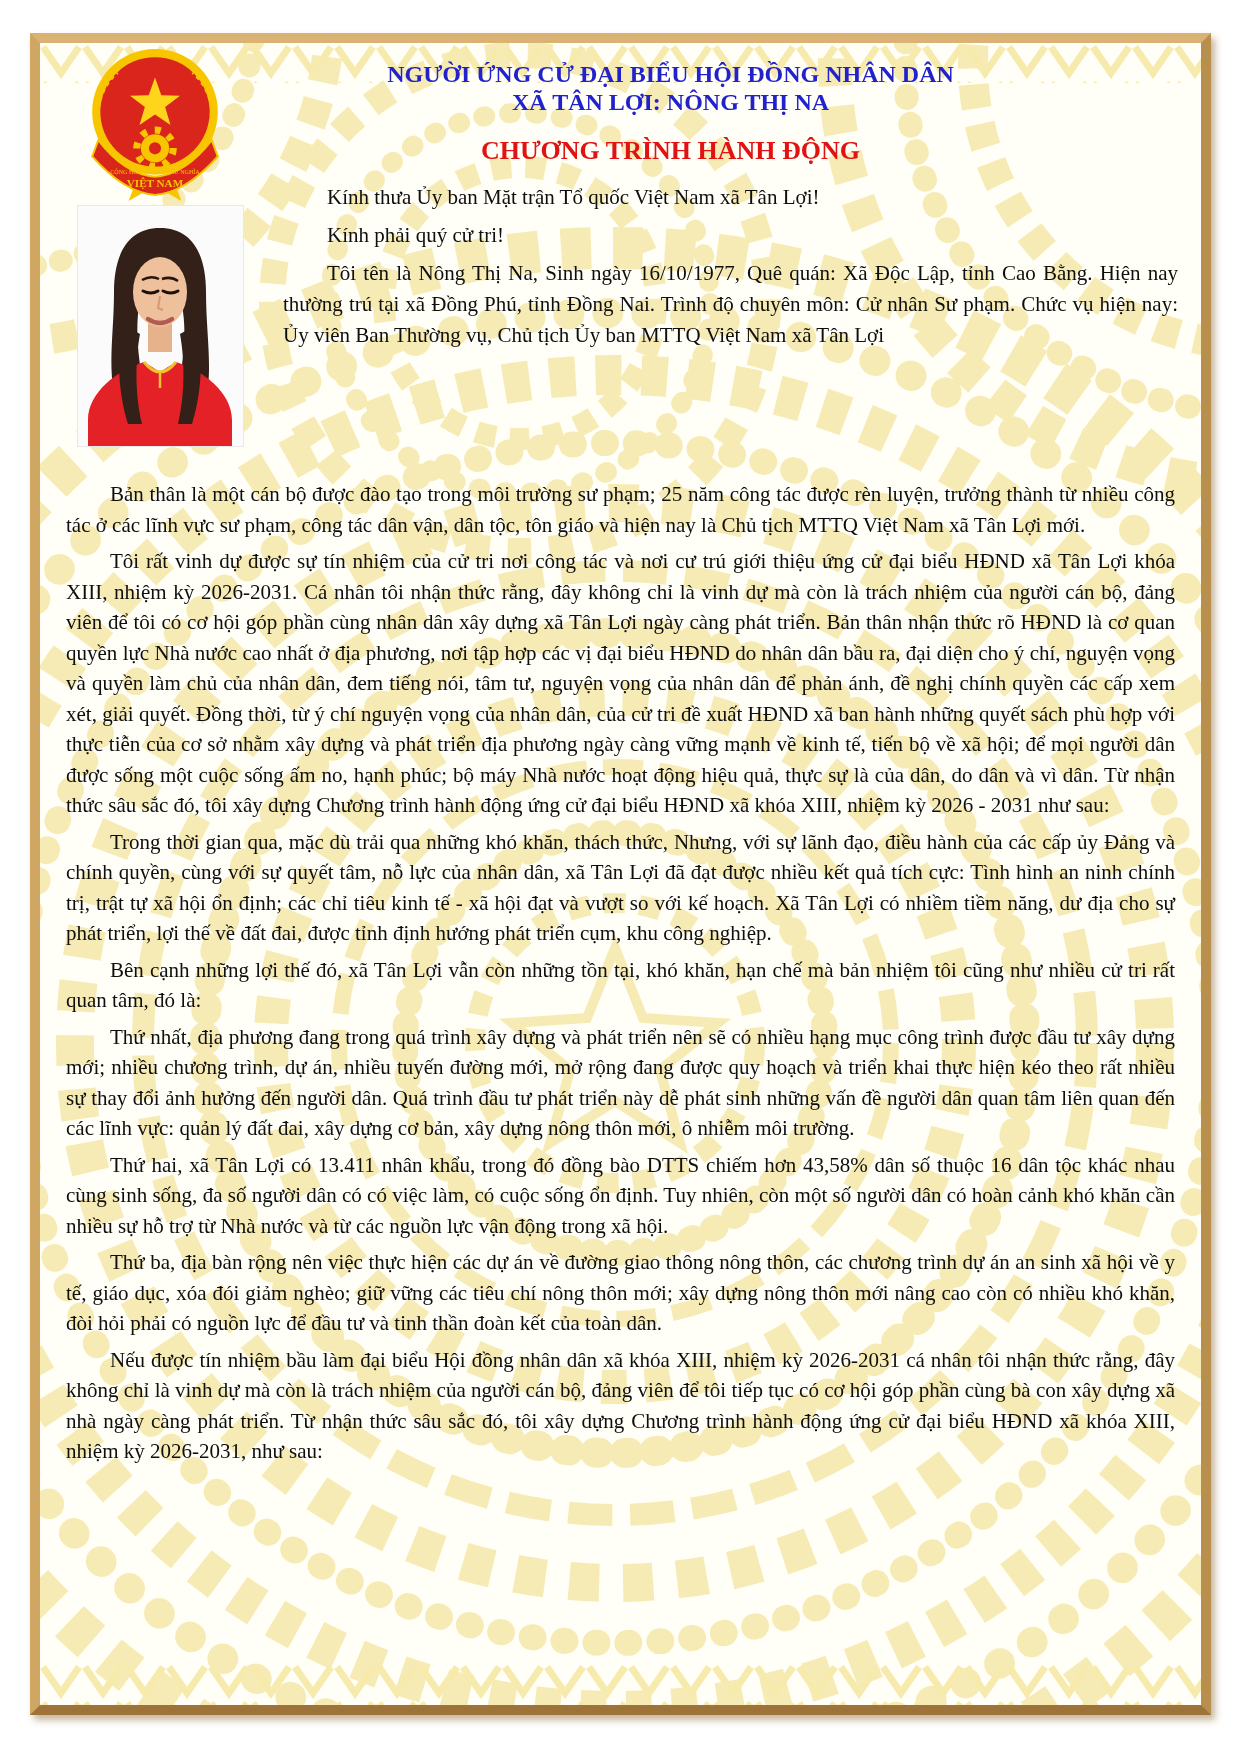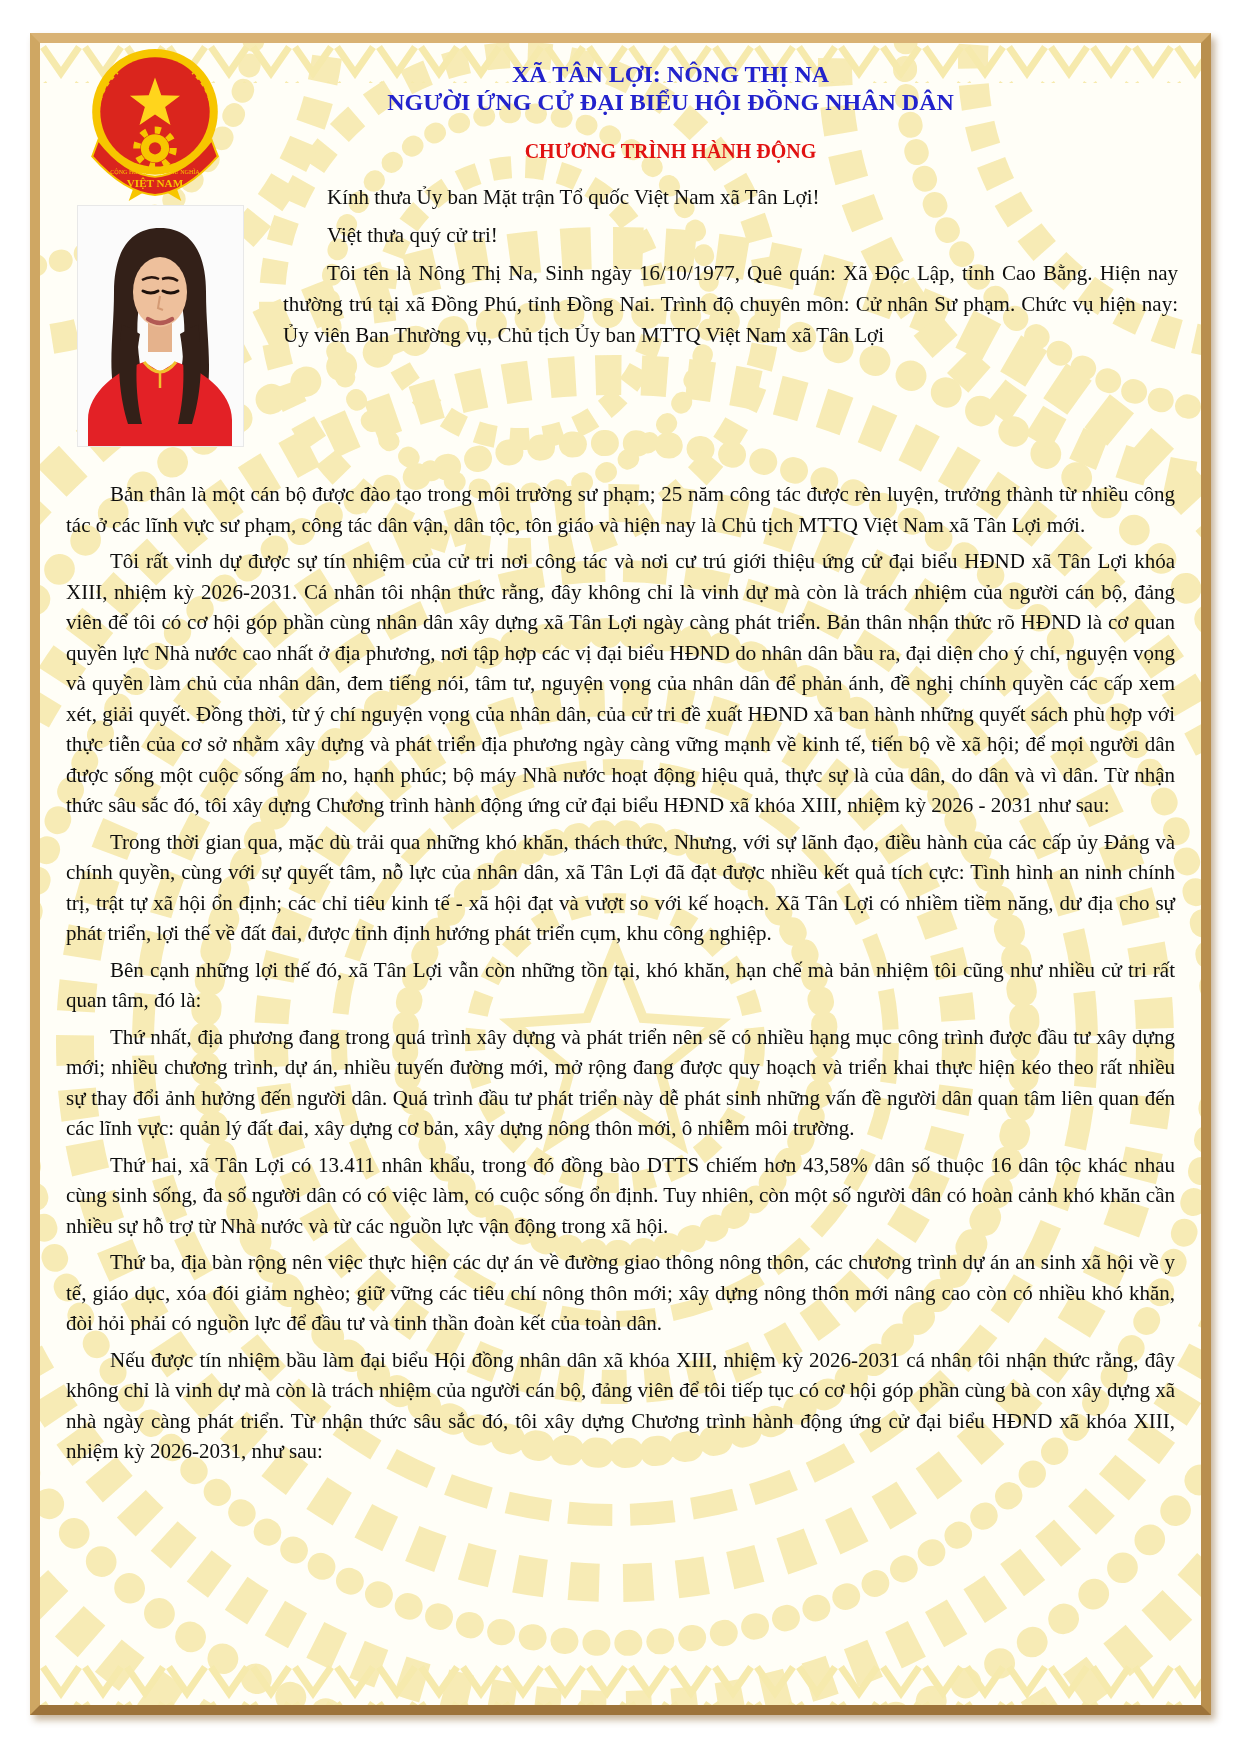--- a/index.html
+++ b/index.html
@@ -11,21 +11,21 @@
          border-color:#d9b274 #b98f4e #9d733a #cfa763;
          box-shadow:4px 5px 7px rgba(130,90,35,.45), inset 0 0 0 1px #a07a3e;}
   .inner{position:absolute;inset:0;background:#fffef7;overflow:hidden;}
   .watermark{position:absolute;inset:0;width:100%;height:100%;opacity:.9;z-index:0;}
   .layer{position:relative;z-index:1;}
 
   .emblem{position:absolute;left:44px;top:2px;width:142px;height:158px;z-index:2;}
 
   .header-block{margin:17px 70px 0 170px;text-align:center;}
   .hline{color:#2222cc;font-weight:bold;font-size:24px;line-height:28px;}
-  .doc-title{margin-top:20px;color:#e11212;font-weight:bold;font-size:20px;line-height:30px;text-align:center;}
+  .doc-title{margin-top:20px;color:#e11212;font-weight:bold;font-size:26px;line-height:30px;text-align:center;}
 
   .intro{margin:16px 23px 4px 26px;font-size:21px;line-height:31px;text-align:justify;}
   .photo{float:left;width:165px;height:240px;margin:24px 40px 8px 12px;outline:1px solid #e8e8e8;background:#fcfcfc;}
   .photo svg{display:block;width:100%;height:100%;}
   .intro p{margin:0 0 7px 0;text-indent:44px;}
   .intro p.bio{margin-bottom:0;}
 
   .body-text{margin:0 26px 0 26px;font-size:21px;line-height:30.5px;text-align:justify;}
   .body-text p{margin:0 0 6px 0;text-indent:44px;}
   .body-text p.first{clear:left;padding-top:25px;}
@@ -81,22 +81,22 @@
         <circle cx="70" cy="102" r="14" fill="#f7c600"></circle>
         <circle cx="70" cy="102" r="6" fill="#da251d"></circle>
         <path d="M52 132 L44 154 L58 146 Z" fill="#f7c600"></path>
         <path d="M88 132 L96 154 L82 146 Z" fill="#f7c600"></path>
         <path d="M14 94 Q40 128 70 130 Q100 128 126 94 L132 110 Q100 146 70 148 Q40 146 8 110 Z" fill="#da251d" stroke="#f7c600" stroke-width="2"></path>
         <text x="70" y="127" font-size="6" fill="#f7c600" text-anchor="middle" font-family="Liberation Serif, serif">CỘNG HÒA XÃ HỘI CHỦ NGHĨA</text>
         <text x="70" y="140" font-size="11" font-weight="bold" fill="#f7c600" text-anchor="middle" font-family="Liberation Serif, serif">VIỆT NAM</text>
       </svg>
 
       <div class="header-block layer">
+        <div class="hline">NGƯỜI ỨNG CỬ ĐẠI BIỂU HỘI ĐỒNG NHÂN DÂN</div>
         <div class="hline">XÃ TÂN LỢI: NÔNG THỊ NA</div>
-        <div class="hline">NGƯỜI ỨNG CỬ ĐẠI BIỂU HỘI ĐỒNG NHÂN DÂN</div>
         <div class="doc-title">CHƯƠNG TRÌNH HÀNH ĐỘNG</div>
       </div>
 
       <div class="intro layer">
         <div class="photo">
           <svg viewBox="0 0 165 240" aria-hidden="true">
             <rect width="165" height="240" fill="#fbfbfb"></rect>
             <path d="M82 22 C50 22 36 48 36 86 C36 130 28 168 40 200 L70 200 C58 150 58 120 61 100 C66 74 100 74 104 100 C108 120 108 150 96 200 L126 200 C136 168 128 130 128 86 C128 48 114 22 82 22 Z" fill="#332018"></path>
             <rect x="70" y="112" width="24" height="34" fill="#e5b28c"></rect>
             <ellipse cx="82" cy="86" rx="27" ry="35" fill="#eec09c"></ellipse>
@@ -107,21 +107,21 @@
             <path d="M82 90 l-2 12 l5 2" stroke="#d49a74" stroke-width="2" fill="none"></path>
             <path d="M70 113 q12 8 24 0" stroke="#b25a54" stroke-width="4.5" fill="none" stroke-linecap="round"></path>
             <path d="M10 240 L10 214 C10 186 40 164 66 156 L82 166 L98 156 C124 164 154 186 154 214 L154 240 Z" fill="#e32126"></path>
             <path d="M66 156 Q82 176 98 156" stroke="#f1c12e" stroke-width="3" fill="none"></path>
             <path d="M82 166 v16" stroke="#f1c12e" stroke-width="2.5"></path>
             <path d="M44 118 C38 160 42 192 50 218 L64 218 C56 184 58 150 62 128 Z" fill="#332018"></path>
             <path d="M120 118 C126 160 122 192 114 218 L100 218 C108 184 106 150 102 128 Z" fill="#332018"></path>
           </svg>
         </div>
         <p>Kính thưa Ủy ban Mặt trận Tổ quốc Việt Nam xã Tân Lợi!</p>
-        <p>Việt thưa quý cử tri!</p>
+        <p>Kính phải quý cử tri!</p>
         <p class="bio">Tôi tên là Nông Thị Na, Sinh ngày 16/10/1977, Quê quán: Xã Độc Lập, tỉnh Cao Bằng. Hiện nay thường trú tại xã Đồng Phú, tỉnh Đồng Nai. Trình độ chuyên môn: Cử nhân Sư phạm. Chức vụ hiện nay: Ủy viên Ban Thường vụ, Chủ tịch Ủy ban MTTQ Việt Nam xã Tân Lợi</p>
       </div>
 
       <div class="body-text layer">
         <p class="first">Bản thân là một cán bộ được đào tạo trong môi trường sư phạm; 25 năm công tác được rèn luyện, trưởng thành từ nhiều công tác ở các lĩnh vực sư phạm, công tác dân vận, dân tộc, tôn giáo và hiện nay là Chủ tịch MTTQ Việt Nam xã Tân Lợi mới.</p>
         <p>Tôi rất vinh dự được sự tín nhiệm của cử tri nơi công tác và nơi cư trú giới thiệu ứng cử đại biểu HĐND xã Tân Lợi khóa XIII, nhiệm kỳ 2026-2031. Cá nhân tôi nhận thức rằng, đây không chỉ là vinh dự mà còn là trách nhiệm của người cán bộ, đảng viên để tôi có cơ hội góp phần cùng nhân dân xây dựng xã Tân Lợi ngày càng phát triển. Bản thân nhận thức rõ HĐND là cơ quan quyền lực Nhà nước cao nhất ở địa phương, nơi tập hợp các vị đại biểu HĐND do nhân dân bầu ra, đại diện cho ý chí, nguyện vọng và quyền làm chủ của nhân dân, đem tiếng nói, tâm tư, nguyện vọng của nhân dân để phản ánh, đề nghị chính quyền các cấp xem xét, giải quyết. Đồng thời, từ ý chí nguyện vọng của nhân dân, của cử tri đề xuất HĐND xã ban hành những quyết sách phù hợp với thực tiễn của cơ sở nhằm xây dựng và phát triển địa phương ngày càng vững mạnh về kinh tế, tiến bộ về xã hội; để mọi người dân được sống một cuộc sống ấm no, hạnh phúc; bộ máy Nhà nước hoạt động hiệu quả, thực sự là của dân, do dân và vì dân. Từ nhận thức sâu sắc đó, tôi xây dựng Chương trình hành động ứng cử đại biểu HĐND xã khóa XIII, nhiệm kỳ 2026 - 2031 như sau:</p>
         <p>Trong thời gian qua, mặc dù trải qua những khó khăn, thách thức, Nhưng, với sự lãnh đạo, điều hành của các cấp ủy Đảng và chính quyền, cùng với sự quyết tâm, nỗ lực của nhân dân, xã Tân Lợi đã đạt được nhiều kết quả tích cực: Tình hình an ninh chính trị, trật tự xã hội ổn định; các chỉ tiêu kinh tế - xã hội đạt và vượt so với kế hoạch. Xã Tân Lợi có nhiềm tiềm năng, dư địa cho sự phát triển, lợi thế về đất đai, được tỉnh định hướng phát triển cụm, khu công nghiệp.</p>
         <p>Bên cạnh những lợi thế đó, xã Tân Lợi vẫn còn những tồn tại, khó khăn, hạn chế mà bản nhiệm tôi cũng như nhiều cử tri rất quan tâm, đó là:</p>
         <p>Thứ nhất, địa phương đang trong quá trình xây dựng và phát triển nên sẽ có nhiều hạng mục công trình được đầu tư xây dựng mới; nhiều chương trình, dự án, nhiều tuyến đường mới, mở rộng đang được quy hoạch và triển khai thực hiện kéo theo rất nhiều sự thay đổi ảnh hưởng đến người dân. Quá trình đầu tư phát triển này dễ phát sinh những vấn đề người dân quan tâm liên quan đến các lĩnh vực: quản lý đất đai, xây dựng cơ bản, xây dựng nông thôn mới, ô nhiễm môi trường.</p>
         <p>Thứ hai, xã Tân Lợi có 13.411 nhân khẩu, trong đó đồng bào DTTS chiếm hơn 43,58% dân số thuộc 16 dân tộc khác nhau cùng sinh sống, đa số người dân có có việc làm, có cuộc sống ổn định. Tuy nhiên, còn một số người dân có hoàn cảnh khó khăn cần nhiều sự hỗ trợ từ Nhà nước và từ các nguồn lực vận động trong xã hội.</p>

